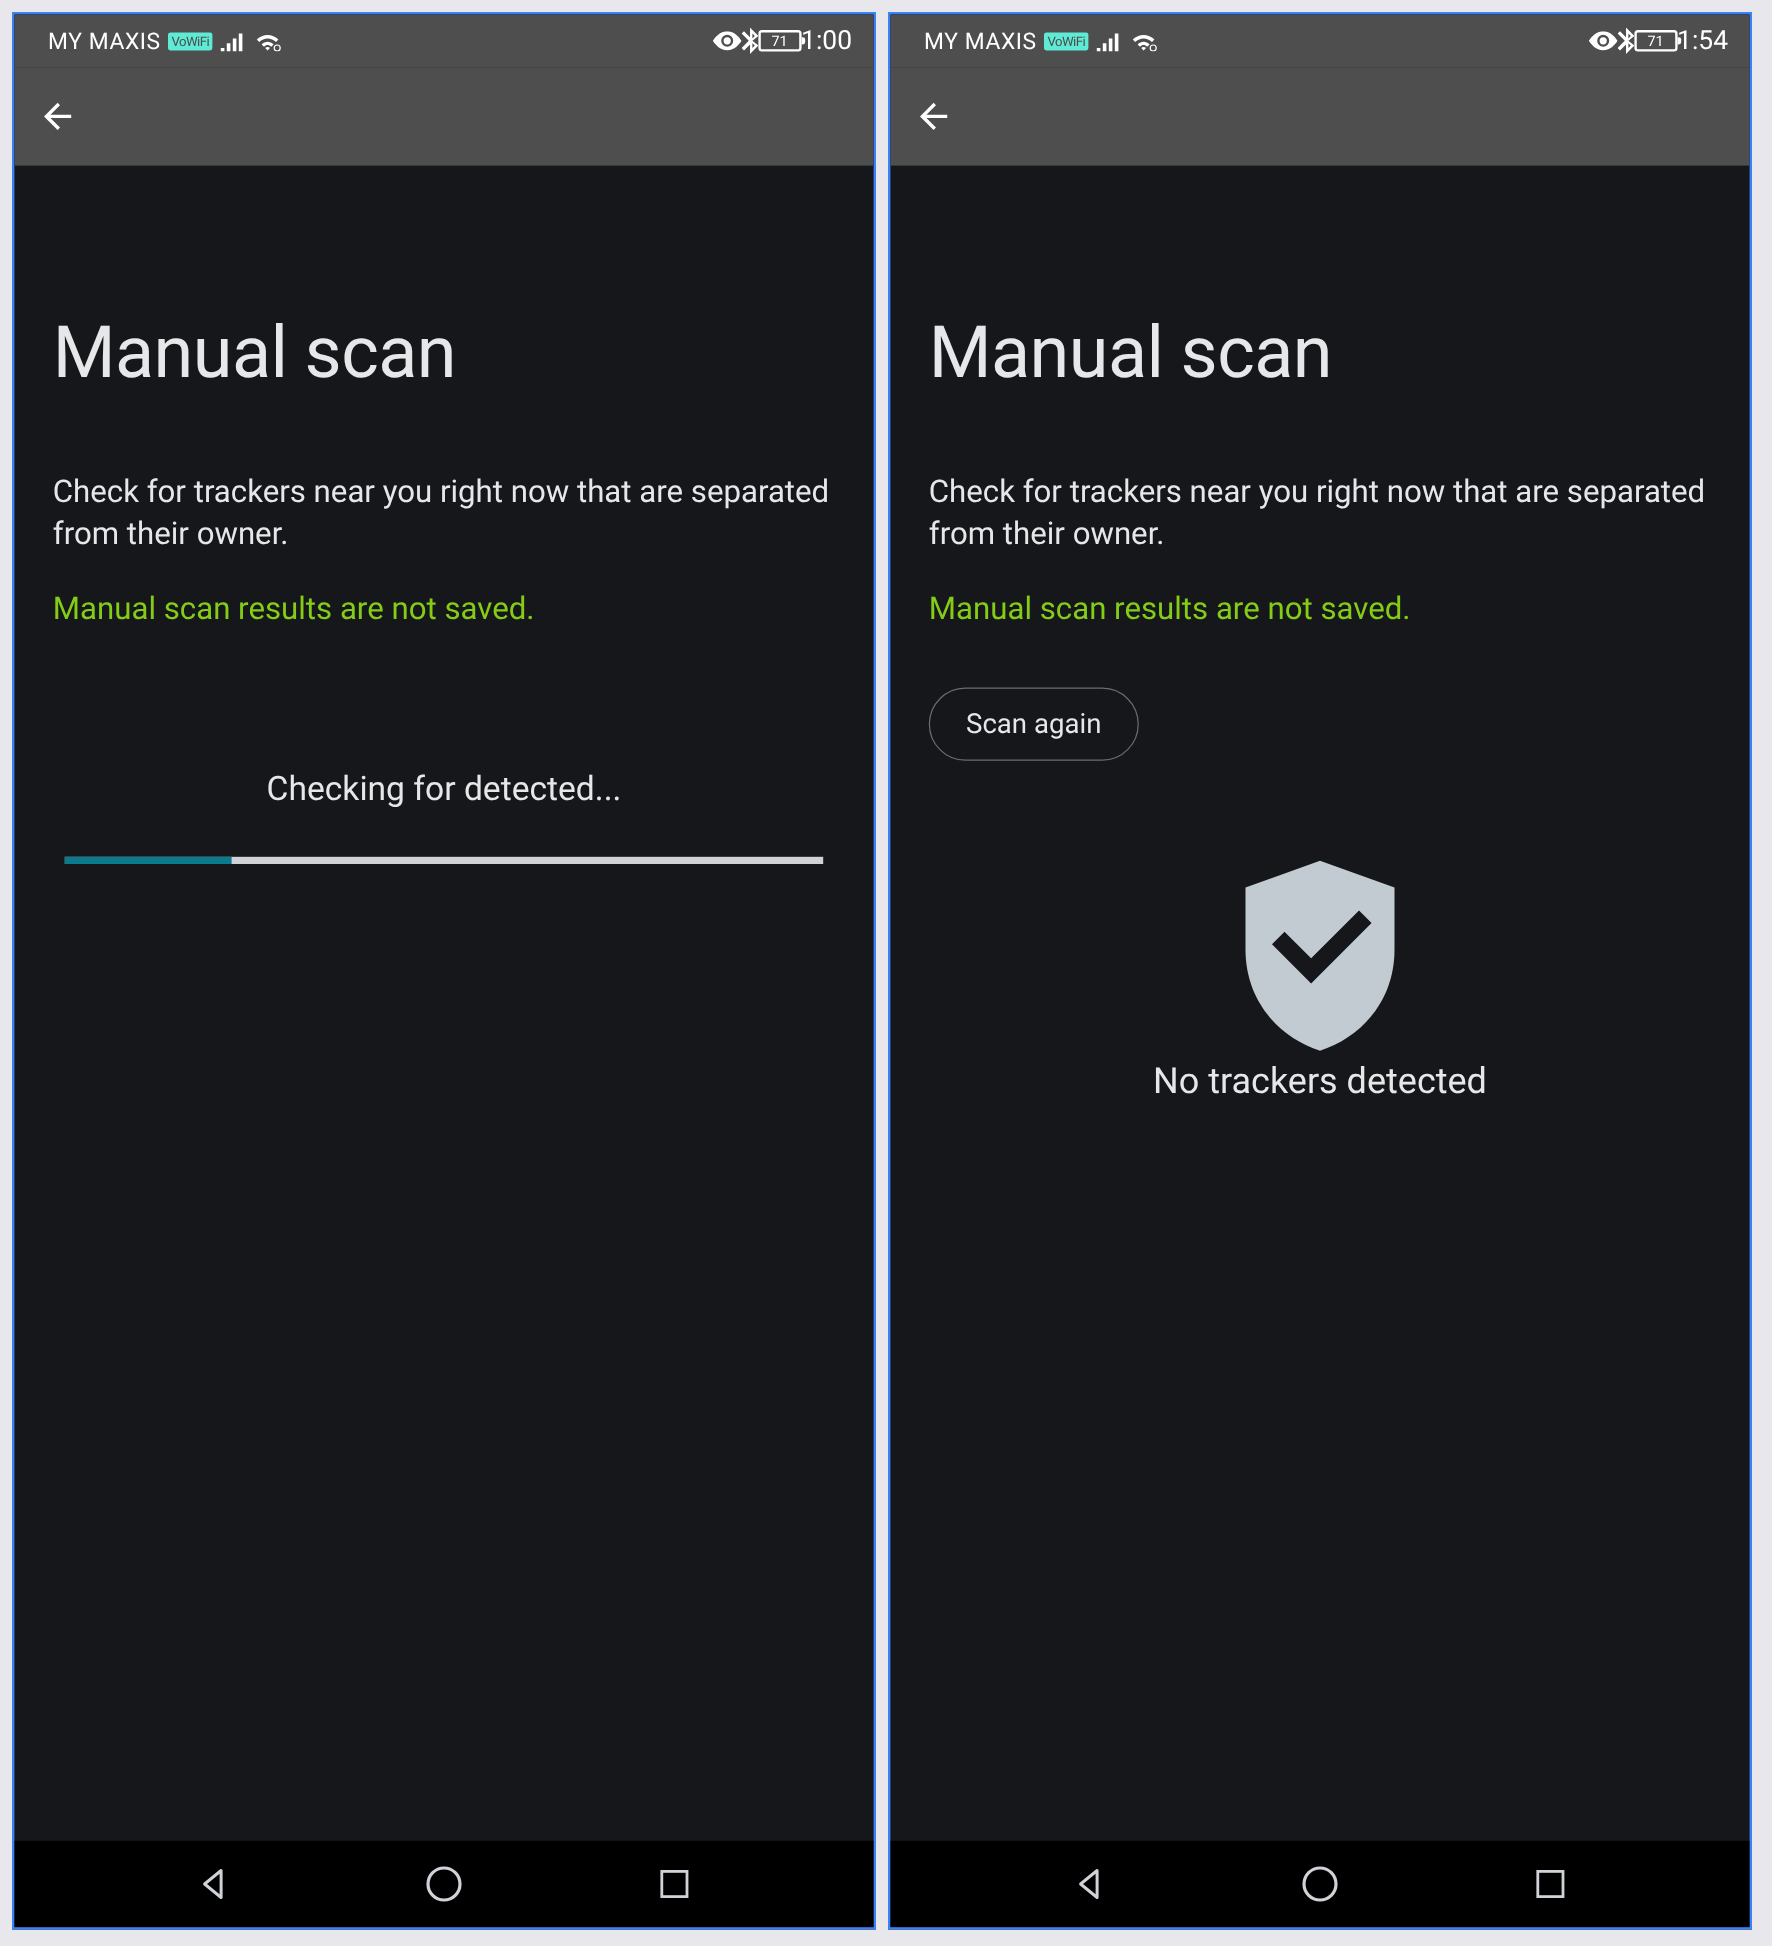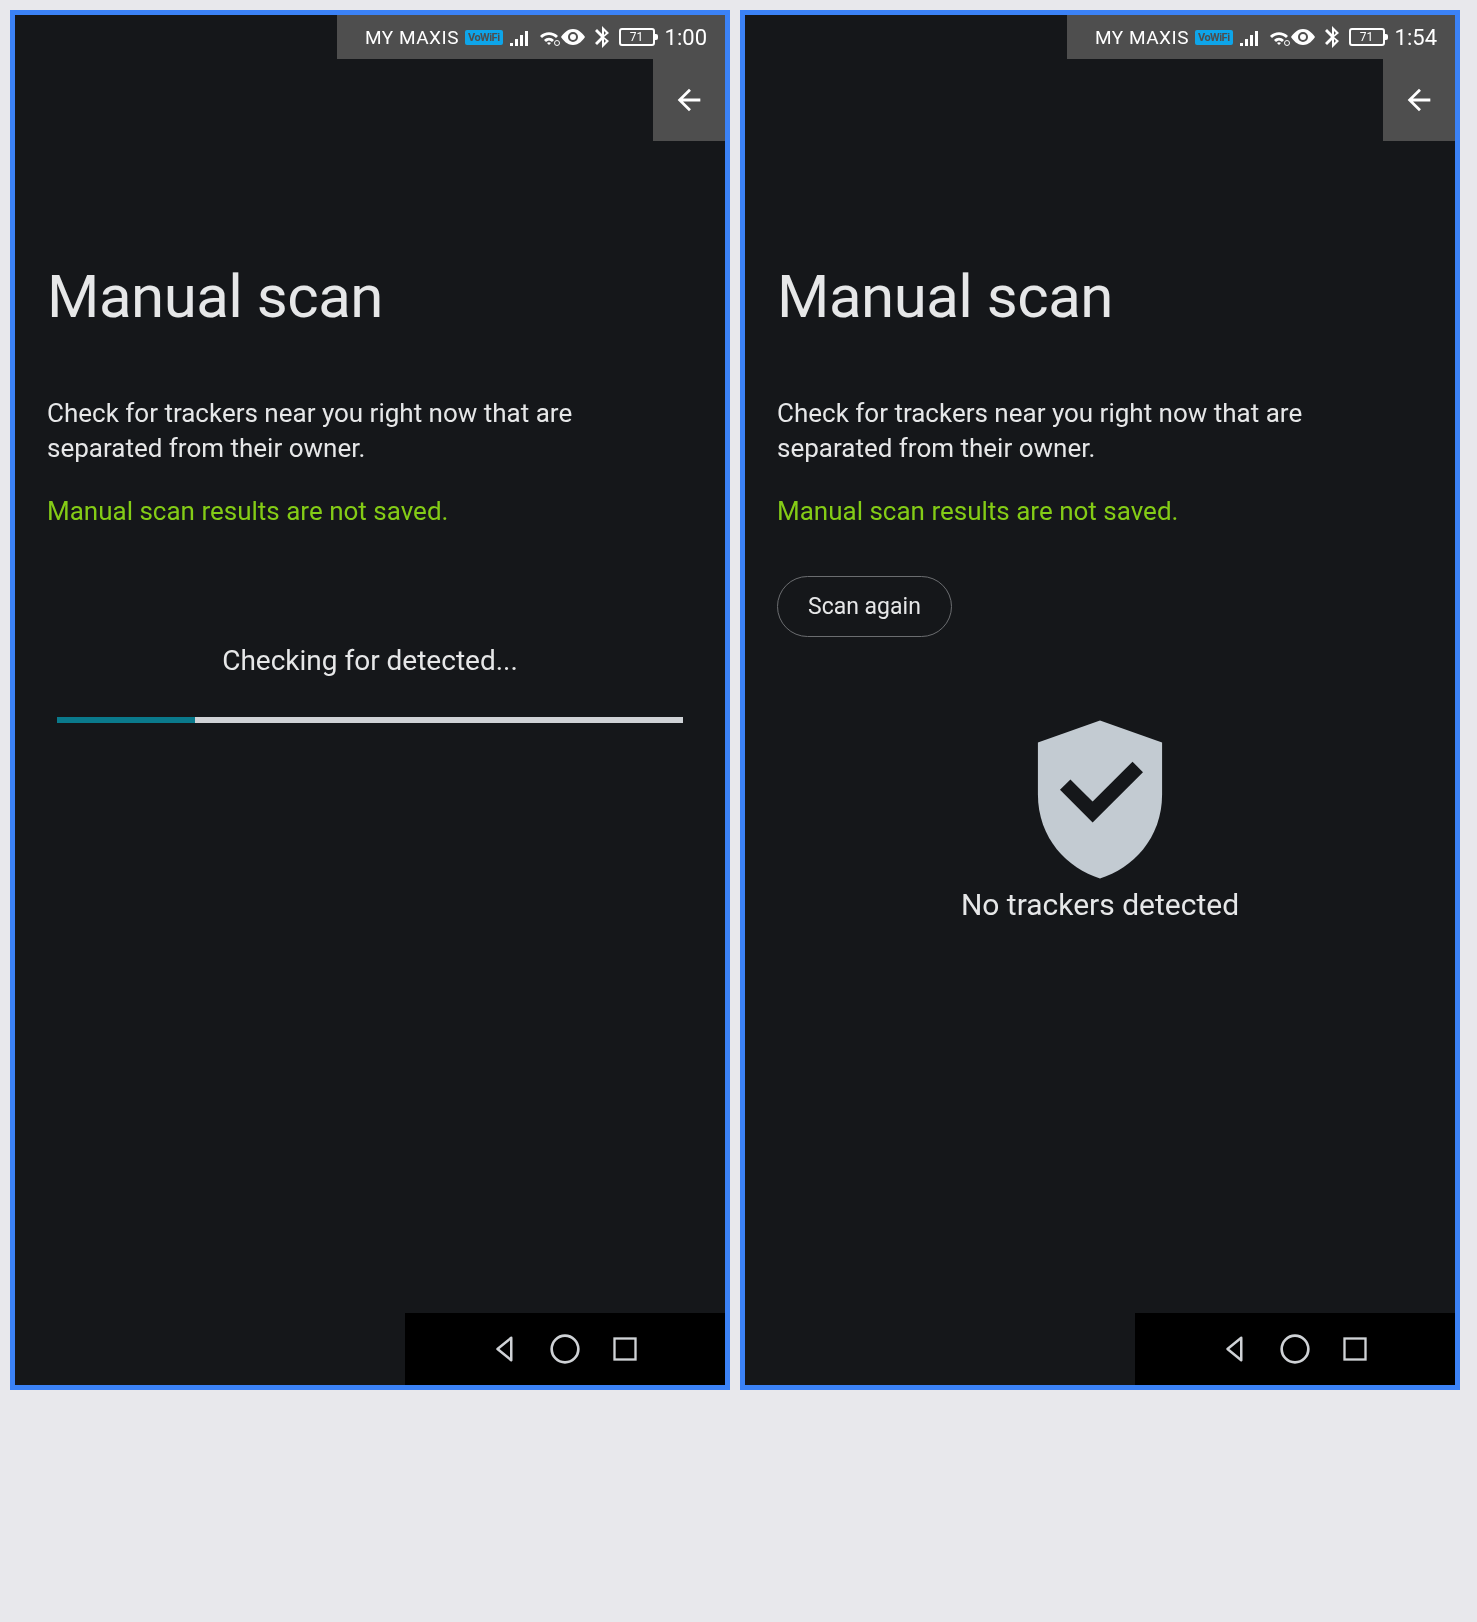--- a/index.html
+++ b/index.html
@@ -7,47 +7,46 @@
     background: #e8e8ec;
     font-family: Roboto, "Segoe UI", Arial, sans-serif;
     padding: 10px;
     display: flex;
     gap: 10px;
     width: 1477px;
     height: 1622px;
   }
   .phone {
     width: 720px;
-    height: 1380px;
+    height: 1598px;
     background: #15171a;
     display: flex;
     flex-direction: column;
     position: relative;
     overflow: hidden;
-    border: 5px solid #3b82f6;
-    align-items: flex-end;
+    border: 2px solid #3b82f6;
   }
   .status-bar {
     height: 44px;
     background: #4e4e4e;
     display: flex;
     align-items: center;
     justify-content: space-between;
     padding: 0 18px 0 28px;
     font-size: 20px;
     color: #fff;
   }
   .status-left { display: flex; align-items: center; gap: 6px; }
-  .status-right { display: flex; align-items: center; gap: 10px; }
+  .status-right { display: flex; align-items: center; }
   .carrier { font-size: 19px; letter-spacing: 0.5px; }
   .vowifi-badge {
-    background: #0ea5e9;
+    background: #5eead4;
     color: #4e4e4e;
     font-size: 11px;
-    font-weight: 700;
+    font-weight: 400;
     padding: 1px 3px;
     border-radius: 2px;
     letter-spacing: -0.5px;
   }
   .signal-icon, .wifi-icon, .eye-icon, .bt-icon { display: inline-flex; }
   .battery {
     display: inline-flex;
     align-items: center;
     border: 2px solid #fff;
     border-radius: 3px;

